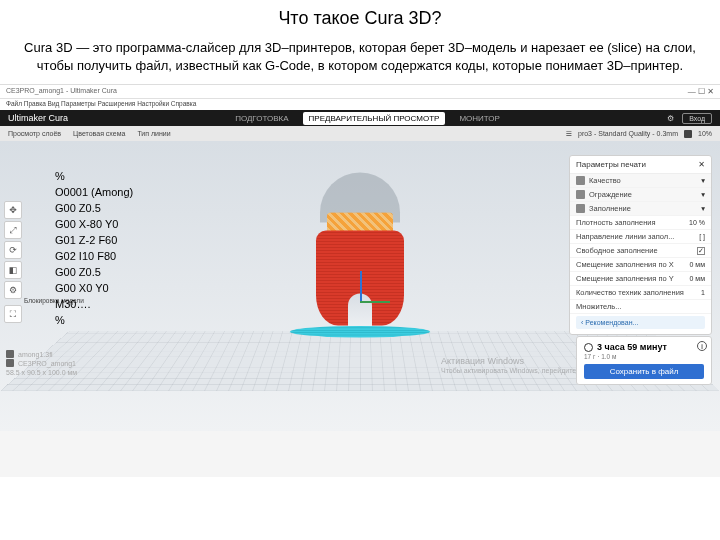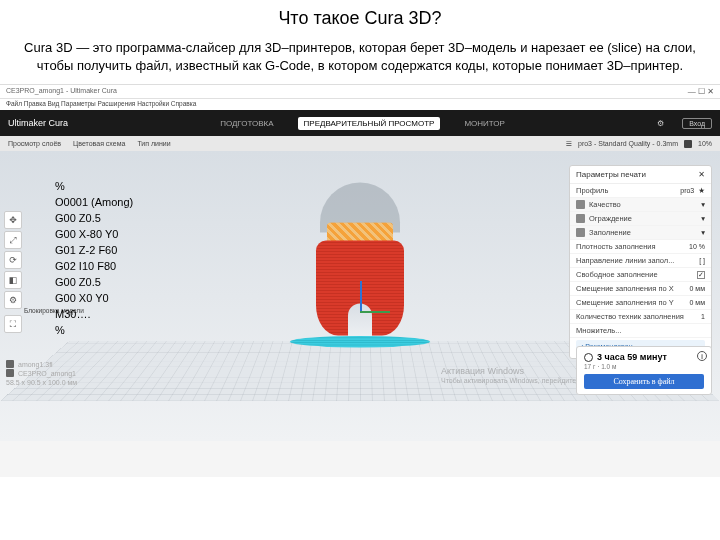--- a/index.html
+++ b/index.html
@@ -42,27 +42,27 @@
   .win-close { color: #555; font-size: 8px; }
   .menubar {
     background: #fff;
     height: 11px;
     font-size: 6.5px;
     color: #444;
     padding: 1px 6px;
   }
   .topbar {
     background: #1a1a1a;
-    height: 26px;
+    height: 16px;
     display: flex;
     align-items: center;
     color: #fff;
     font-size: 8px;
     padding: 0 8px;
-    gap: 18px;
+    gap: 8px;
   }
   .brand { font-weight: 400; font-size: 9px; }
   .tab {
     color: #aaa;
     padding: 0 6px;
   }
   .tab.active {
     color: #000;
     background: #fff;
     border-radius: 2px;
@@ -219,21 +219,20 @@
   }
   .savebox .time { display: flex; align-items: center; gap: 4px; font-size: 9px; }
   .clock-ic { width: 9px; height: 9px; border: 1px solid #333; border-radius: 50%; display: inline-block; }
   .savebtn {
     margin-top: 4px;
     background: #2f6fd1; color: #fff;
     text-align: center;
     border-radius: 2px;
     padding: 3px 0;
     font-size: 8px;
-    font-family: Liberation Serif, serif;
   }
   .info-ic { width: 10px; height: 10px; border: 1px solid #555; border-radius: 50%; font-size: 7px; display: flex; align-items: center; justify-content: center; position: absolute; right: 4px; top: 4px; }
   .fileinfo { font-size: 6.5px; color: #777; margin-top: 1px; }
   .taskbar {
     position: absolute;
     left: 0; right: 0; bottom: 0;
     height: 23px;
     background: #222;
     display: flex; align-items: center;
     padding: 0 4px;
@@ -328,25 +327,20 @@
       <div>G00 X0 Y0</div>
       <div>M30….</div>
       <div>%</div>
     </div>
 
     <div class="panel">
       <div class="panel-hd">
         <span>Параметры печати</span>
         <span>✕</span>
       </div>
-      <div class="panel-row">
-        <span class="lbl">Профиль</span>
-        <span class="val">pro3</span>
-        <span>★</span>
-      </div>
       <div class="panel-row" style="background:#f7f7f7">
           <span class="panel-ic"></span>
           <span class="lbl">Качество</span>
           <span>▾</span>
         </div>
       <div class="panel-row" style="background:#f7f7f7">
           <span class="panel-ic"></span>
           <span class="lbl">Ограждение</span>
           <span>▾</span>
         </div>

